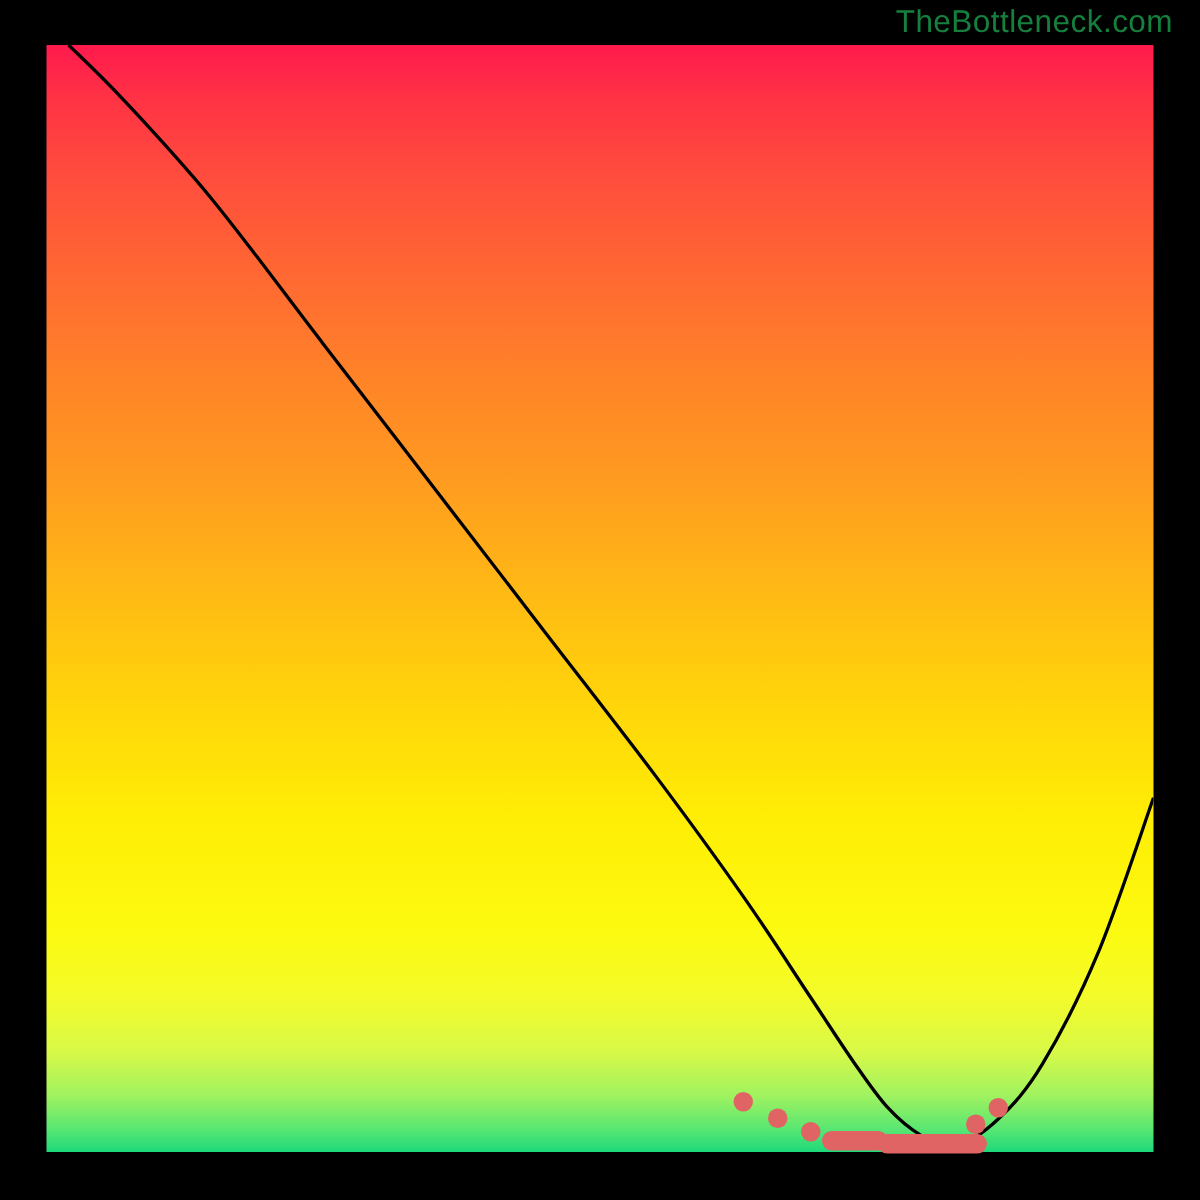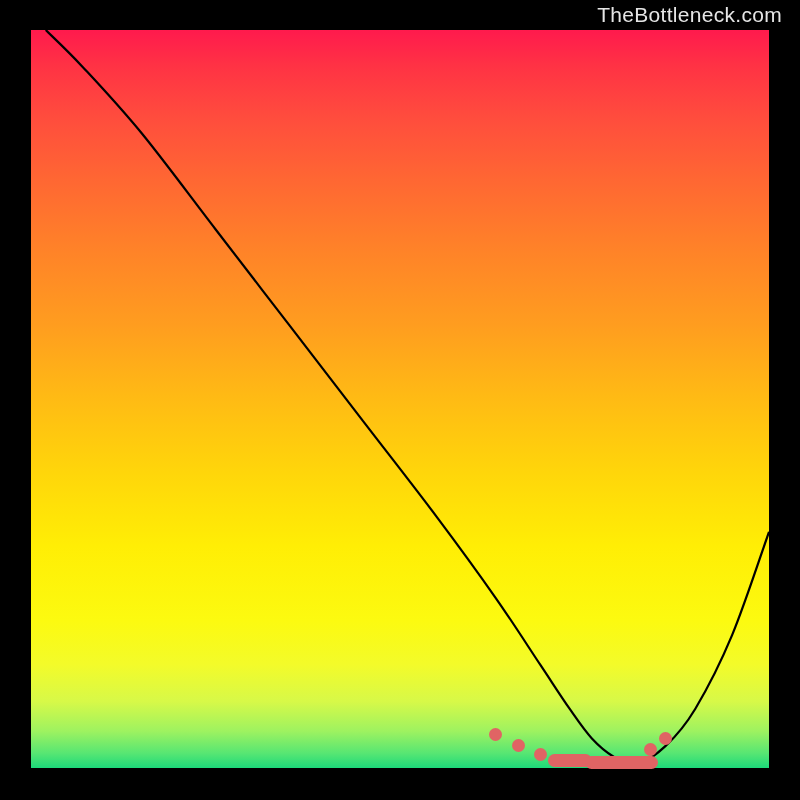--- a/index.html
+++ b/index.html
@@ -7,21 +7,21 @@
   .container {
     position: relative;
     width: 800px;
     height: 800px;
     background: #000;
   }
   .watermark {
     position: absolute;
     top: 3px;
     right: 18px;
-    color: #e5e5e5;
+    color: #15803d;
     font-size: 21px;
     font-weight: 500;
     letter-spacing: 0.3px;
   }
   .plot-area {
     position: absolute;
     left: 31px;
     top: 30px;
     width: 738px;
     height: 738px;

